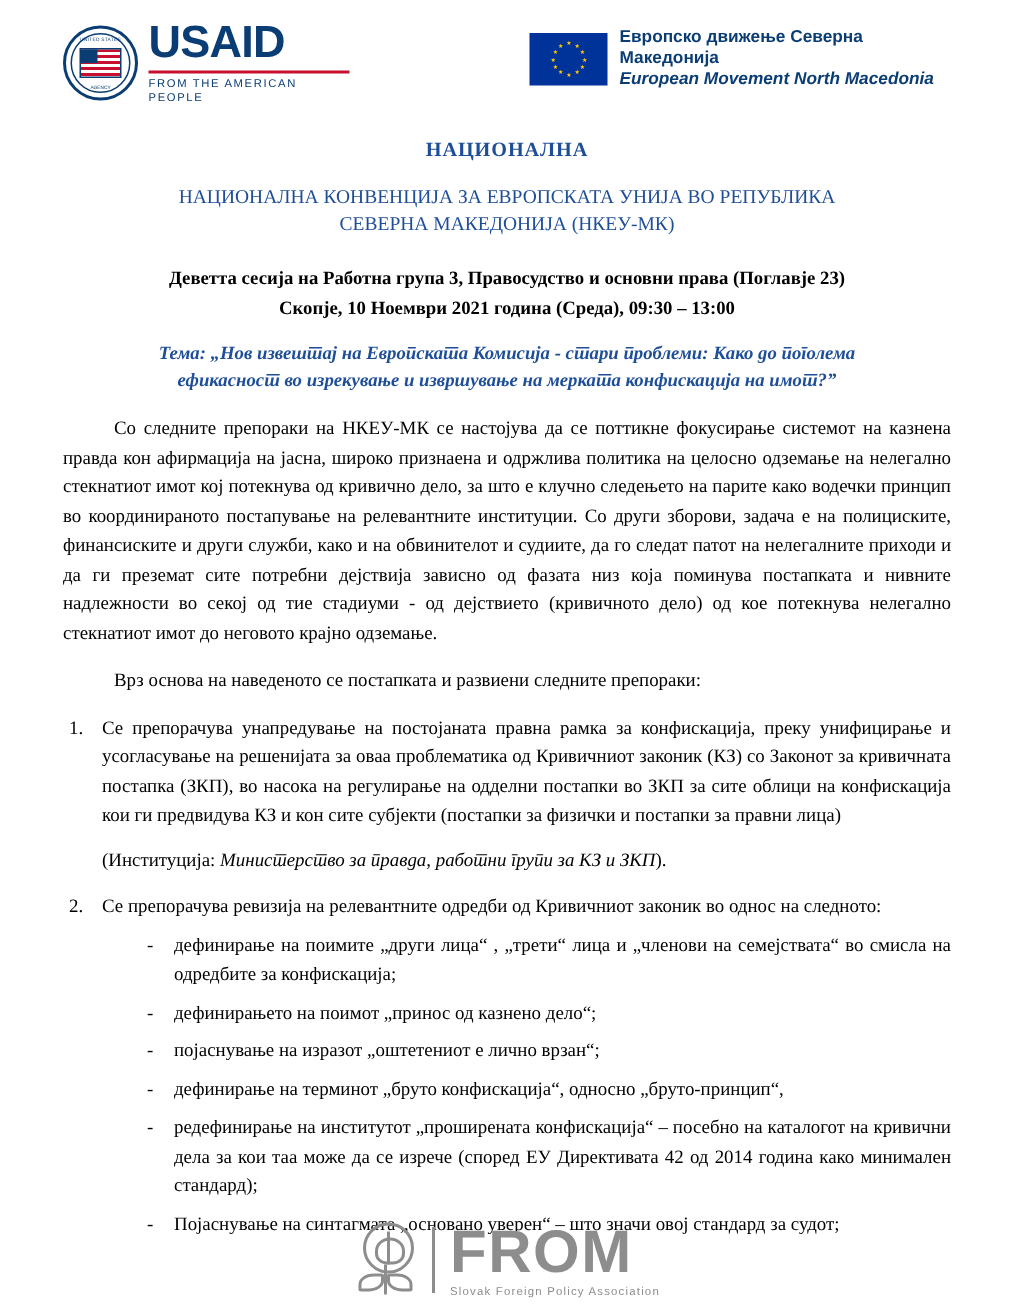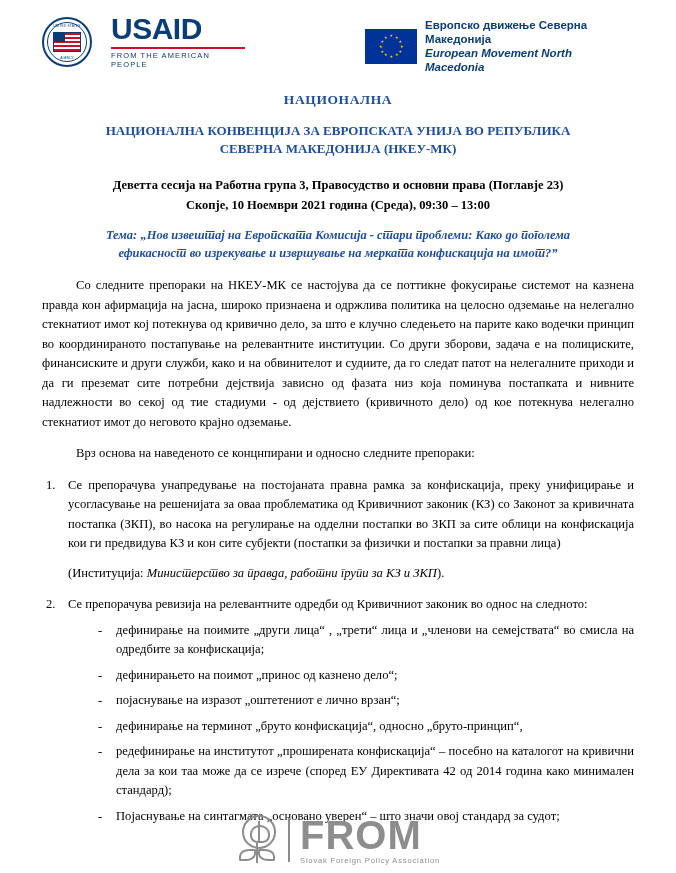--- a/index.html
+++ b/index.html
@@ -27,21 +27,21 @@
   .header-row {
     display: flex;
     align-items: flex-start;
     justify-content: flex-start;
     height: 62px;
     margin-bottom: 6px;
   }
   .usaid-logo {
     display: flex;
     align-items: center;
-    gap: 19px;
+    gap: 7px;
   }
   .usaid-seal {
     width: 46px;
     height: 46px;
     border-radius: 50%;
     border: 2px solid #0b3d75;
     background: #ffffff;
     position: relative;
     flex: none;
     overflow: hidden;
@@ -164,21 +164,21 @@
     color: #1f4e99;
     font-weight: bold;
     font-size: 13.5px;
     letter-spacing: 0.6px;
     margin-top: 16px;
     margin-bottom: 14px;
   }
   .doc-subtitle {
     text-align: center;
     color: #1f4e99;
-    font-weight: bold;
+    font-weight: normal;
     font-size: 13px;
     line-height: 18px;
     margin-bottom: 18px;
   }
   .session-line {
     text-align: center;
     font-weight: bold;
     font-size: 12.5px;
     line-height: 18px;
     color: #000;
@@ -392,21 +392,21 @@
   <div class="session-line">Деветта сесија на Работна група 3, Правосудство и основни права (Поглавје 23)</div>
   <div class="session-line second">Скопје, 10 Ноември 2021 година (Среда), 09:30 – 13:00</div>
 
   <div class="theme">
     <div>Тема: „Нов извештај на Европската Комисија - стари проблеми: Како до поголема</div>
     <div>ефикасност во изрекување и извршување на мерката конфискација на имот?”</div>
   </div>
 
   <p class="body">Со следните препораки на НКЕУ-МК се настојува да се поттикне фокусирање системот на казнена правда кон афирмација на јасна, широко признаена и одржлива политика на целосно одземање на нелегално стекнатиот имот кој потекнува од кривично дело, за што е клучно следењето на парите како водечки принцип во координираното постапување на релевантните институции. Со други зборови, задача е на полициските, финансиските и други служби, како и на обвинителот и судиите, да го следат патот на нелегалните приходи и да ги преземат сите потребни дејствија зависно од фазата низ која поминува постапката и нивните надлежности во секој од тие стадиуми  - од дејствието (кривичното дело) од кое потекнува нелегално стекнатиот имот до неговото крајно одземање.</p>
 
-  <p class="body">Врз основа на наведеното се концнпирани и односно следните препораки:</p>
+  <p class="body">Врз основа на наведеното се постапката и развиени следните препораки:</p>
 
   <ol class="reco">
     <li>
       <span>Се препорачува унапредување на постојаната правна рамка за конфискација, преку унифицирање и усогласување на решенијата за оваа проблематика од Кривичниот законик (КЗ) со Законот за кривичната постапка (ЗКП), во насока на регулирање на одделни постапки во ЗКП за сите облици на конфискација кои ги предвидува КЗ и кон сите субјекти (постапки за физички и постапки за правни лица)</span>
     </li>
   </ol>
 
   <div class="institution">
     <span>(Институција: </span><i>Министерство за правда, работни групи за КЗ и ЗКП</i><span>).</span>
   </div>

